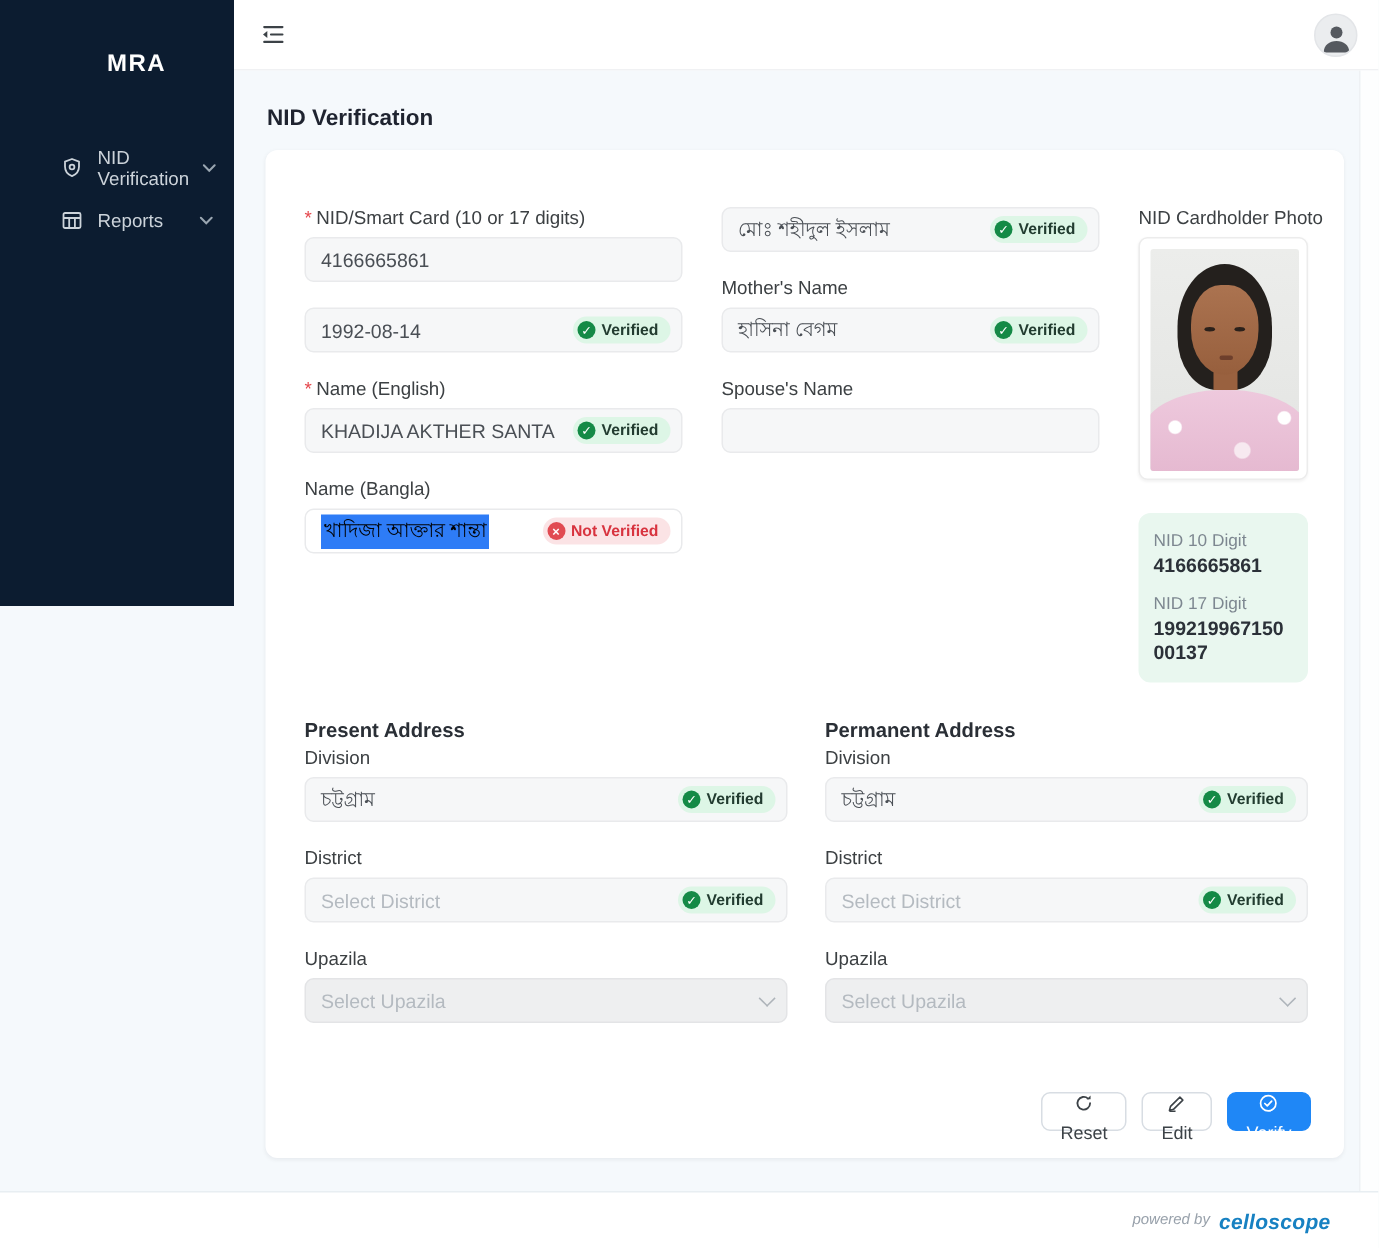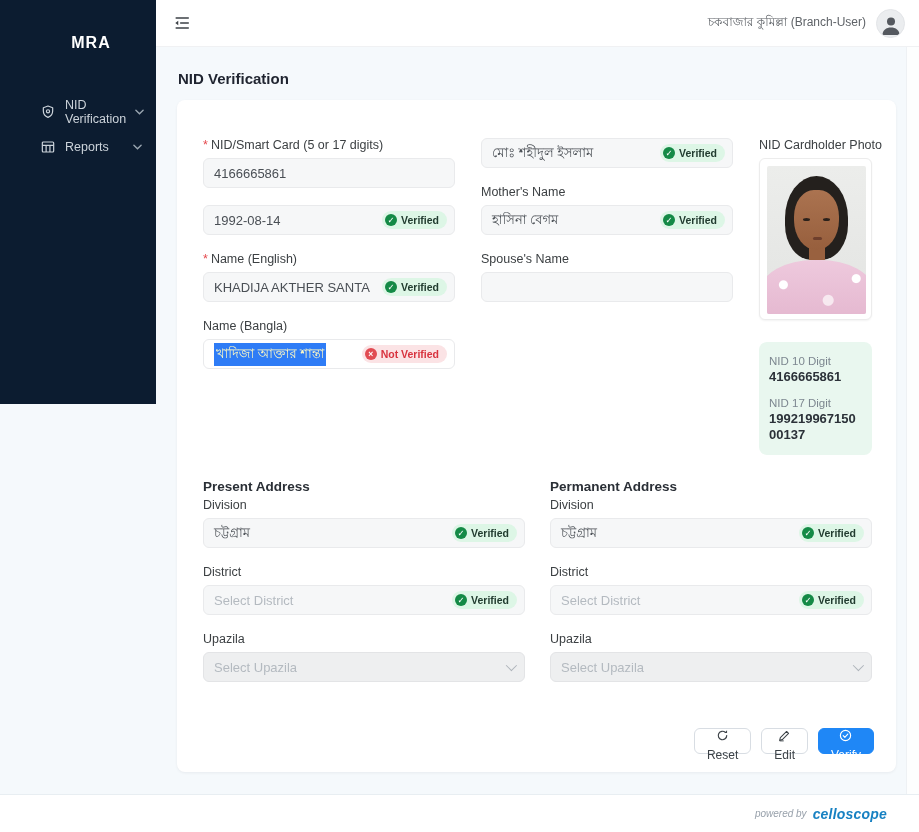--- a/index.html
+++ b/index.html
@@ -31,21 +31,21 @@
 
   .row1 { position:absolute; left:26px; top:38px; width:669px; display:grid; grid-template-columns:252px 252px 113px; column-gap:26px; align-items:start; }
 
   .fgroup { margin-bottom:17px; }
   .flabel { font-size:12.5px; color:#3c4043; margin-bottom:5px; height:15px; line-height:15px; }
   .req { color:#e5484d; margin-right:3px; }
   .finput { position:relative; height:30px; background:#f6f7f8; border:1px solid #e9eaec; border-radius:6px; display:flex; align-items:center; padding:0 10px; font-size:13px; color:#4a4f55; }
   .finput.white { background:#fff; }
   .finput.disabled { background:#eeeff0; border-color:#e3e4e6; color:#b4bac0; }
   .placeholder { color:#b4bac0; }
-  .sel-text { background:#2e7cf6; color:#fef9c3; padding:1px 2px; }
+  .sel-text { background:#2e7cf6; color:#000000; padding:1px 2px; }
 
   .badge { position:absolute; right:7px; top:50%; transform:translateY(-50%); height:18px; border-radius:9px; display:inline-flex; align-items:center; gap:4px; padding:0 8px 0 3px; font-size:10.5px; font-weight:bold; }
   .badge.ok { background:#ddf6e6; color:#223c30; }
   .badge.bad { background:#fbe3e5; color:#d8333f; }
   .bico { width:12px; height:12px; border-radius:50%; color:#fff; font-size:8.5px; line-height:12px; display:flex; align-items:center; justify-content:center; flex:none; }
   .bico.ok { background:#148a46; }
   .bico.bad { background:#e14b52; }
 
   .sel-chev { margin-left:auto; width:8px; height:8px; border-right:1.6px solid #aeb4ba; border-bottom:1.6px solid #aeb4ba; transform:rotate(45deg) translateY(-2px); }
 
@@ -124,39 +124,38 @@
   </div>
 
   <div class="header">
     <span class="fold">
       <svg viewBox="0 0 20 20" width="18" height="18">
           <path d="M3.5 4.5h13.5M8.5 10h8.5M3.5 15.5h13.5" stroke="#3c4247" stroke-width="1.6" fill="none" stroke-linecap="round"></path>
           <path d="M5.8 7.4L2.6 10l3.2 2.6z" fill="#3c4247"></path>
         </svg>
     </span>
     <div class="hdr-right">
-      <span class="user-label">চকবাজার কুমিল্লা (Branch-User)</span>
       <span class="avatar">
         <svg viewBox="0 0 24 24" width="24" height="24">
             <circle cx="12" cy="8.6" r="4" fill="#55595f"></circle>
             <path d="M3.5 22c0-5 3.8-7.6 8.5-7.6s8.5 2.6 8.5 7.6z" fill="#55595f"></path>
           </svg>
       </span>
     </div>
   </div>
 
   <div class="page-title">NID Verification</div>
 
   <div class="card">
 
     <div class="row1">
 
       <div>
         <div class="fgroup">
-          <div class="flabel"><span class="req">*</span><span>NID/Smart Card (5 or 17 digits)</span></div>
+          <div class="flabel"><span class="req">*</span><span>NID/Smart Card (10 or 17 digits)</span></div>
           <div class="finput">
               <span>4166665861</span>
             </div>
         </div>
         <div class="fgroup">
           <div class="finput">
             <span>1992-08-14</span>
             <span class="badge ok">
                 <span class="bico ok">✓</span>
                 <span>Verified</span>

